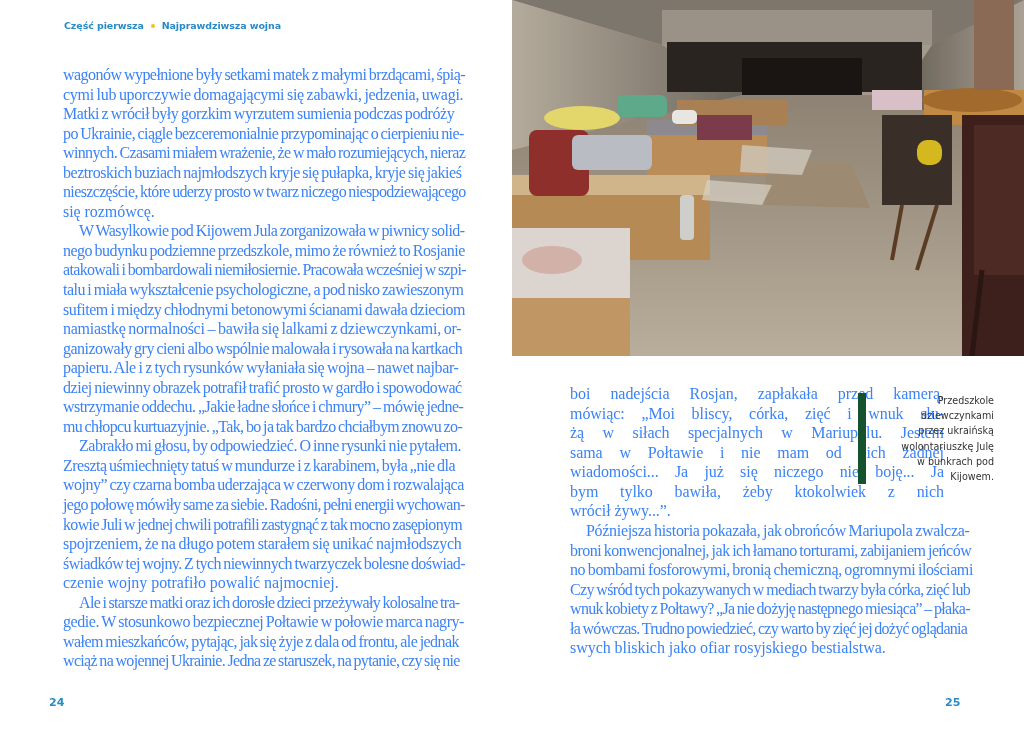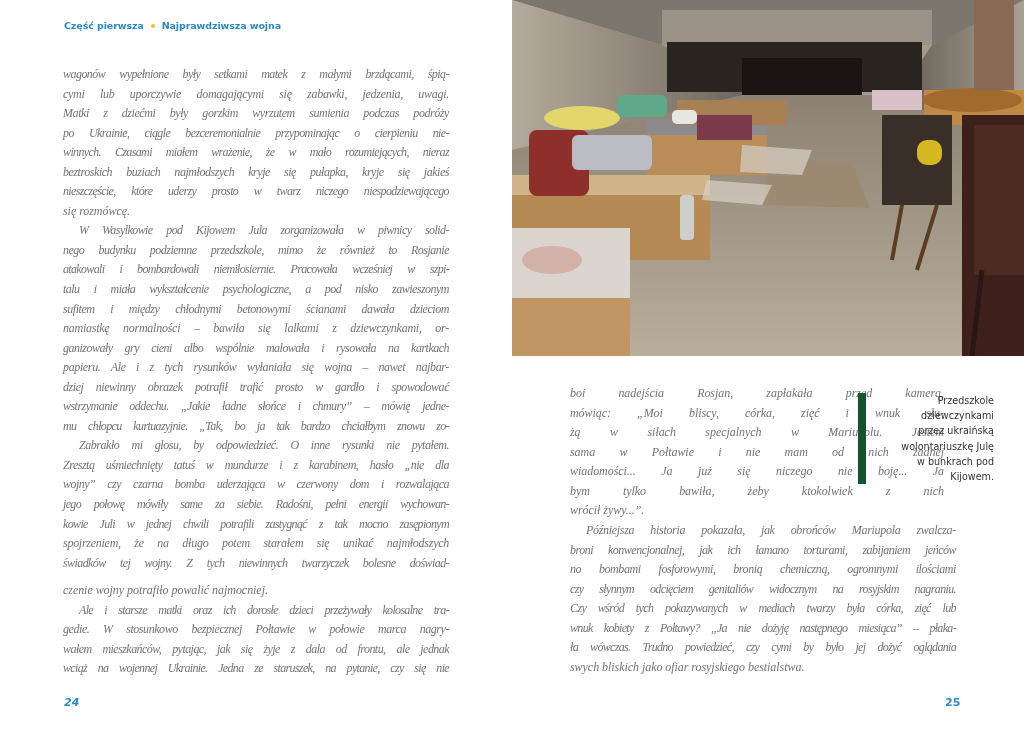--- a/index.html
+++ b/index.html
@@ -20,37 +20,37 @@
     white-space: nowrap; letter-spacing: -0.1px;
   }
   .running-head .sep {
     display: inline-block; width: 4px; height: 4px; border-radius: 50%;
     background: #f5c21b; margin: 0 7px; vertical-align: middle; position: relative; top: -1px;
   }
 
   .col {
     position: absolute;
     font-family: "Liberation Serif", "DejaVu Serif", serif;
-    font-size: 12px; line-height: 19.55px; color: #737373;
-    text-align: justify; letter-spacing: -0.05px; font-style: italic;
+    font-size: 16px; line-height: 19.55px; color: #3b82f6;
+    text-align: justify; letter-spacing: -0.05px;
   }
   .col .line { display: block; text-align: justify; text-align-last: justify; white-space: nowrap; }
   .col .line.last { text-align-last: left; }
   .col .line.ind { padding-left: 16px; }
 
   .col-left { left: 63px; top: 65px; width: 386px; }
   .col-right { left: 58px; top: 384px; width: 374px; }
   .col-right-wide { left: 58px; top: 521px; width: 386px; }
 
   .page-number {
     position: absolute; top: 696px;
     font-family: "DejaVu Sans", "Liberation Sans", sans-serif;
     font-size: 11px; font-weight: bold; color: #2a8ac4;
   }
-  .page-left .page-number { left: 64px; font-style: italic; }
+  .page-left .page-number { left: 49px; }
   .page-right .page-number { left: 433px; }
 
   .photo {
     position: absolute; left: 0; top: 0; width: 512px; height: 356px; overflow: hidden;
     background: #a49a8c;
   }
   .photo svg { display: block; }
 
   .caption {
     position: absolute; left: 346px; top: 393px; width: 122px;
@@ -63,45 +63,45 @@
 </head>
 <body>
 
 <div class="page page-left">
   <div class="running-head">
     <span>Część pierwsza</span><span class="sep"></span><span>Najprawdziwsza wojna</span>
   </div>
   <div class="col col-left" id="left-col">
       <span class="line" style="display: block; letter-spacing: -0.537736px; word-spacing: -1px;">wagonów wypełnione były setkami matek z małymi brzdącami, śpią-</span>
       <span class="line" style="display: block; letter-spacing: -0.281481px; word-spacing: -1px;">cymi lub uporczywie domagającymi się zabawki, jedzenia, uwagi.</span>
-      <span class="line" style="display: block; letter-spacing: -0.432692px; word-spacing: -1px;">Matki z dziećmi były gorzkim wyrzutem sumienia podczas podróży</span>
+      <span class="line" style="display: block; letter-spacing: -0.432692px; word-spacing: -1px;">Matki z wrócił były gorzkim wyrzutem sumienia podczas podróży</span>
       <span class="line" style="display: block; letter-spacing: -0.576112px; word-spacing: -1px;">po Ukrainie, ciągle bezceremonialnie przypominając o cierpieniu nie-</span>
       <span class="line" style="display: block; letter-spacing: -0.62645px; word-spacing: -1px;">winnych. Czasami miałem wrażenie, że w mało rozumiejących, nieraz</span>
       <span class="line" style="display: block; letter-spacing: -0.45933px; word-spacing: -1px;">beztroskich buziach najmłodszych kryje się pułapka, kryje się jakieś</span>
       <span class="line" style="display: block; letter-spacing: -0.638889px; word-spacing: -1px;">nieszczęście, które uderzy prosto w twarz niczego niespodziewającego</span>
       <span class="line last" style="display: block;">się rozmówcę.</span>
       <span class="line ind" style="display: block; letter-spacing: -0.558824px; word-spacing: -1px;">W Wasylkowie pod Kijowem Jula zorganizowała w piwnicy solid-</span>
       <span class="line" style="display: block; letter-spacing: -0.498812px; word-spacing: -1px;">nego budynku podziemne przedszkole, mimo że również to Rosjanie</span>
       <span class="line" style="display: block; letter-spacing: -0.663594px; word-spacing: -1px;">atakowali i bombardowali niemiłosiernie. Pracowała wcześniej w szpi-</span>
       <span class="line" style="display: block; letter-spacing: -0.524823px; word-spacing: -1px;">talu i miała wykształcenie psychologiczne, a pod nisko zawieszonym</span>
       <span class="line" style="display: block; letter-spacing: -0.446043px; word-spacing: -1px;">sufitem i między chłodnymi betonowymi ścianami dawała dzieciom</span>
       <span class="line" style="display: block; letter-spacing: -0.253102px; word-spacing: -1px;">namiastkę normalności – bawiła się lalkami z dziewczynkami, or-</span>
       <span class="line" style="display: block; letter-spacing: -0.511848px; word-spacing: -1px;">ganizowały gry cieni albo wspólnie malowała i rysowała na kartkach</span>
       <span class="line" style="display: block; letter-spacing: -0.364964px; word-spacing: -1px;">papieru. Ale i z tych rysunków wyłaniała się wojna – nawet najbar-</span>
       <span class="line" style="display: block; letter-spacing: -0.45933px; word-spacing: -1px;">dziej niewinny obrazek potrafił trafić prosto w gardło i spowodować</span>
       <span class="line" style="display: block; letter-spacing: -0.524823px; word-spacing: -1px;">wstrzymanie oddechu. „Jakie ładne słońce i chmury” – mówię jedne-</span>
       <span class="line" style="display: block; letter-spacing: -0.613953px; word-spacing: -1px;">mu chłopcu kurtuazyjnie. „Tak, bo ja tak bardzo chciałbym znowu zo-</span>
       <span class="line ind" style="display: block; letter-spacing: -0.46384px; word-spacing: -1px;">Zabrakło mi głosu, by odpowiedzieć. O inne rysunki nie pytałem.</span>
-      <span class="line" style="display: block; letter-spacing: -0.498812px; word-spacing: -1px;">Zresztą uśmiechnięty tatuś w mundurze i z karabinem, hasło „nie dla</span>
+      <span class="line" style="display: block; letter-spacing: -0.498812px; word-spacing: -1px;">Zresztą uśmiechnięty tatuś w mundurze i z karabinem, była „nie dla</span>
       <span class="line" style="display: block; letter-spacing: -0.511848px; word-spacing: -1px;">wojny” czy czarna bomba uderzająca w czerwony dom i rozwalająca</span>
       <span class="line" style="display: block; letter-spacing: -0.663594px; word-spacing: -1px;">jego połowę mówiły same za siebie. Radośni, pełni energii wychowan-</span>
       <span class="line" style="display: block; letter-spacing: -0.65127px; word-spacing: -1px;">kowie Juli w jednej chwili potrafili zastygnąć z tak mocno zasępionym</span>
       <span class="line" style="display: block; letter-spacing: -0.267327px; word-spacing: -1px;">spojrzeniem, że na długo potem starałem się unikać najmłodszych</span>
       <span class="line" style="display: block; letter-spacing: -0.588785px; word-spacing: -1px;">świadków tej wojny. Z tych niewinnych twarzyczek bolesne doświad-</span>
-      <span class="line last" style="display: block; margin-top: 8px;">czenie wojny potrafiło powalić najmocniej.</span>
+      <span class="line last" style="display: block;">czenie wojny potrafiło powalić najmocniej.</span>
       <span class="line ind" style="display: block; letter-spacing: -0.676259px; word-spacing: -1px;">Ale i starsze matki oraz ich dorosłe dzieci przeżywały kolosalne tra-</span>
       <span class="line" style="display: block; letter-spacing: -0.446043px; word-spacing: -1px;">gedie. W stosunkowo bezpiecznej Połtawie w połowie marca nagry-</span>
       <span class="line" style="display: block; letter-spacing: -0.550588px; word-spacing: -1px;">wałem mieszkańców, pytając, jak się żyje z dala od frontu, ale jednak</span>
       <span class="line" style="display: block; letter-spacing: -0.663594px; word-spacing: -1px;">wciąż na wojennej Ukrainie. Jedna ze staruszek, na pytanie, czy się nie</span>
     </div>
   <div class="page-number">24</div>
 </div>
 
 <div class="page page-right">
   <div class="photo">
@@ -187,21 +187,20 @@
     <span>przez ukraińską</span>
     <span>wolontariuszkę Julę</span>
     <span>w bunkrach pod</span>
     <span>Kijowem.</span>
   </div>
 
   <div class="col col-right-wide" id="right-col-wide">
       <span class="line ind" style="display: block; letter-spacing: -0.307692px; word-spacing: -1px;">Późniejsza historia pokazała, jak obrońców Mariupola zwalcza-</span>
       <span class="line" style="display: block; letter-spacing: -0.498812px; word-spacing: -1px;">broni konwencjonalnej, jak ich łamano torturami, zabijaniem jeńców</span>
       <span class="line" style="display: block; letter-spacing: -0.405797px; word-spacing: -1px;">no bombami fosforowymi, bronią chemiczną, ogromnymi ilościami</span>
-      <span class="line" style="display: block; letter-spacing: -0.62645px; word-spacing: -1px;">czy słynnym odcięciem genitaliów widocznym na rosyjskim nagraniu.</span>
       <span class="line" style="display: block; letter-spacing: -0.62645px; word-spacing: -1px;">Czy wśród tych pokazywanych w mediach twarzy była córka, zięć lub</span>
       <span class="line" style="display: block; letter-spacing: -0.675862px; word-spacing: -1px;">wnuk kobiety z Połtawy? „Ja nie dożyję następnego miesiąca” – płaka-</span>
-      <span class="line" style="display: block; letter-spacing: -0.688073px; word-spacing: -1px;">ła wówczas. Trudno powiedzieć, czy cymi by było jej dożyć oglądania</span>
+      <span class="line" style="display: block; letter-spacing: -0.688073px; word-spacing: -1px;">ła wówczas. Trudno powiedzieć, czy warto by zięć jej dożyć oglądania</span>
       <span class="line last" style="display: block;">swych bliskich jako ofiar rosyjskiego bestialstwa.</span>
     </div>
 
   <div class="page-number">25</div>
 </div>
 
 </body></html>

